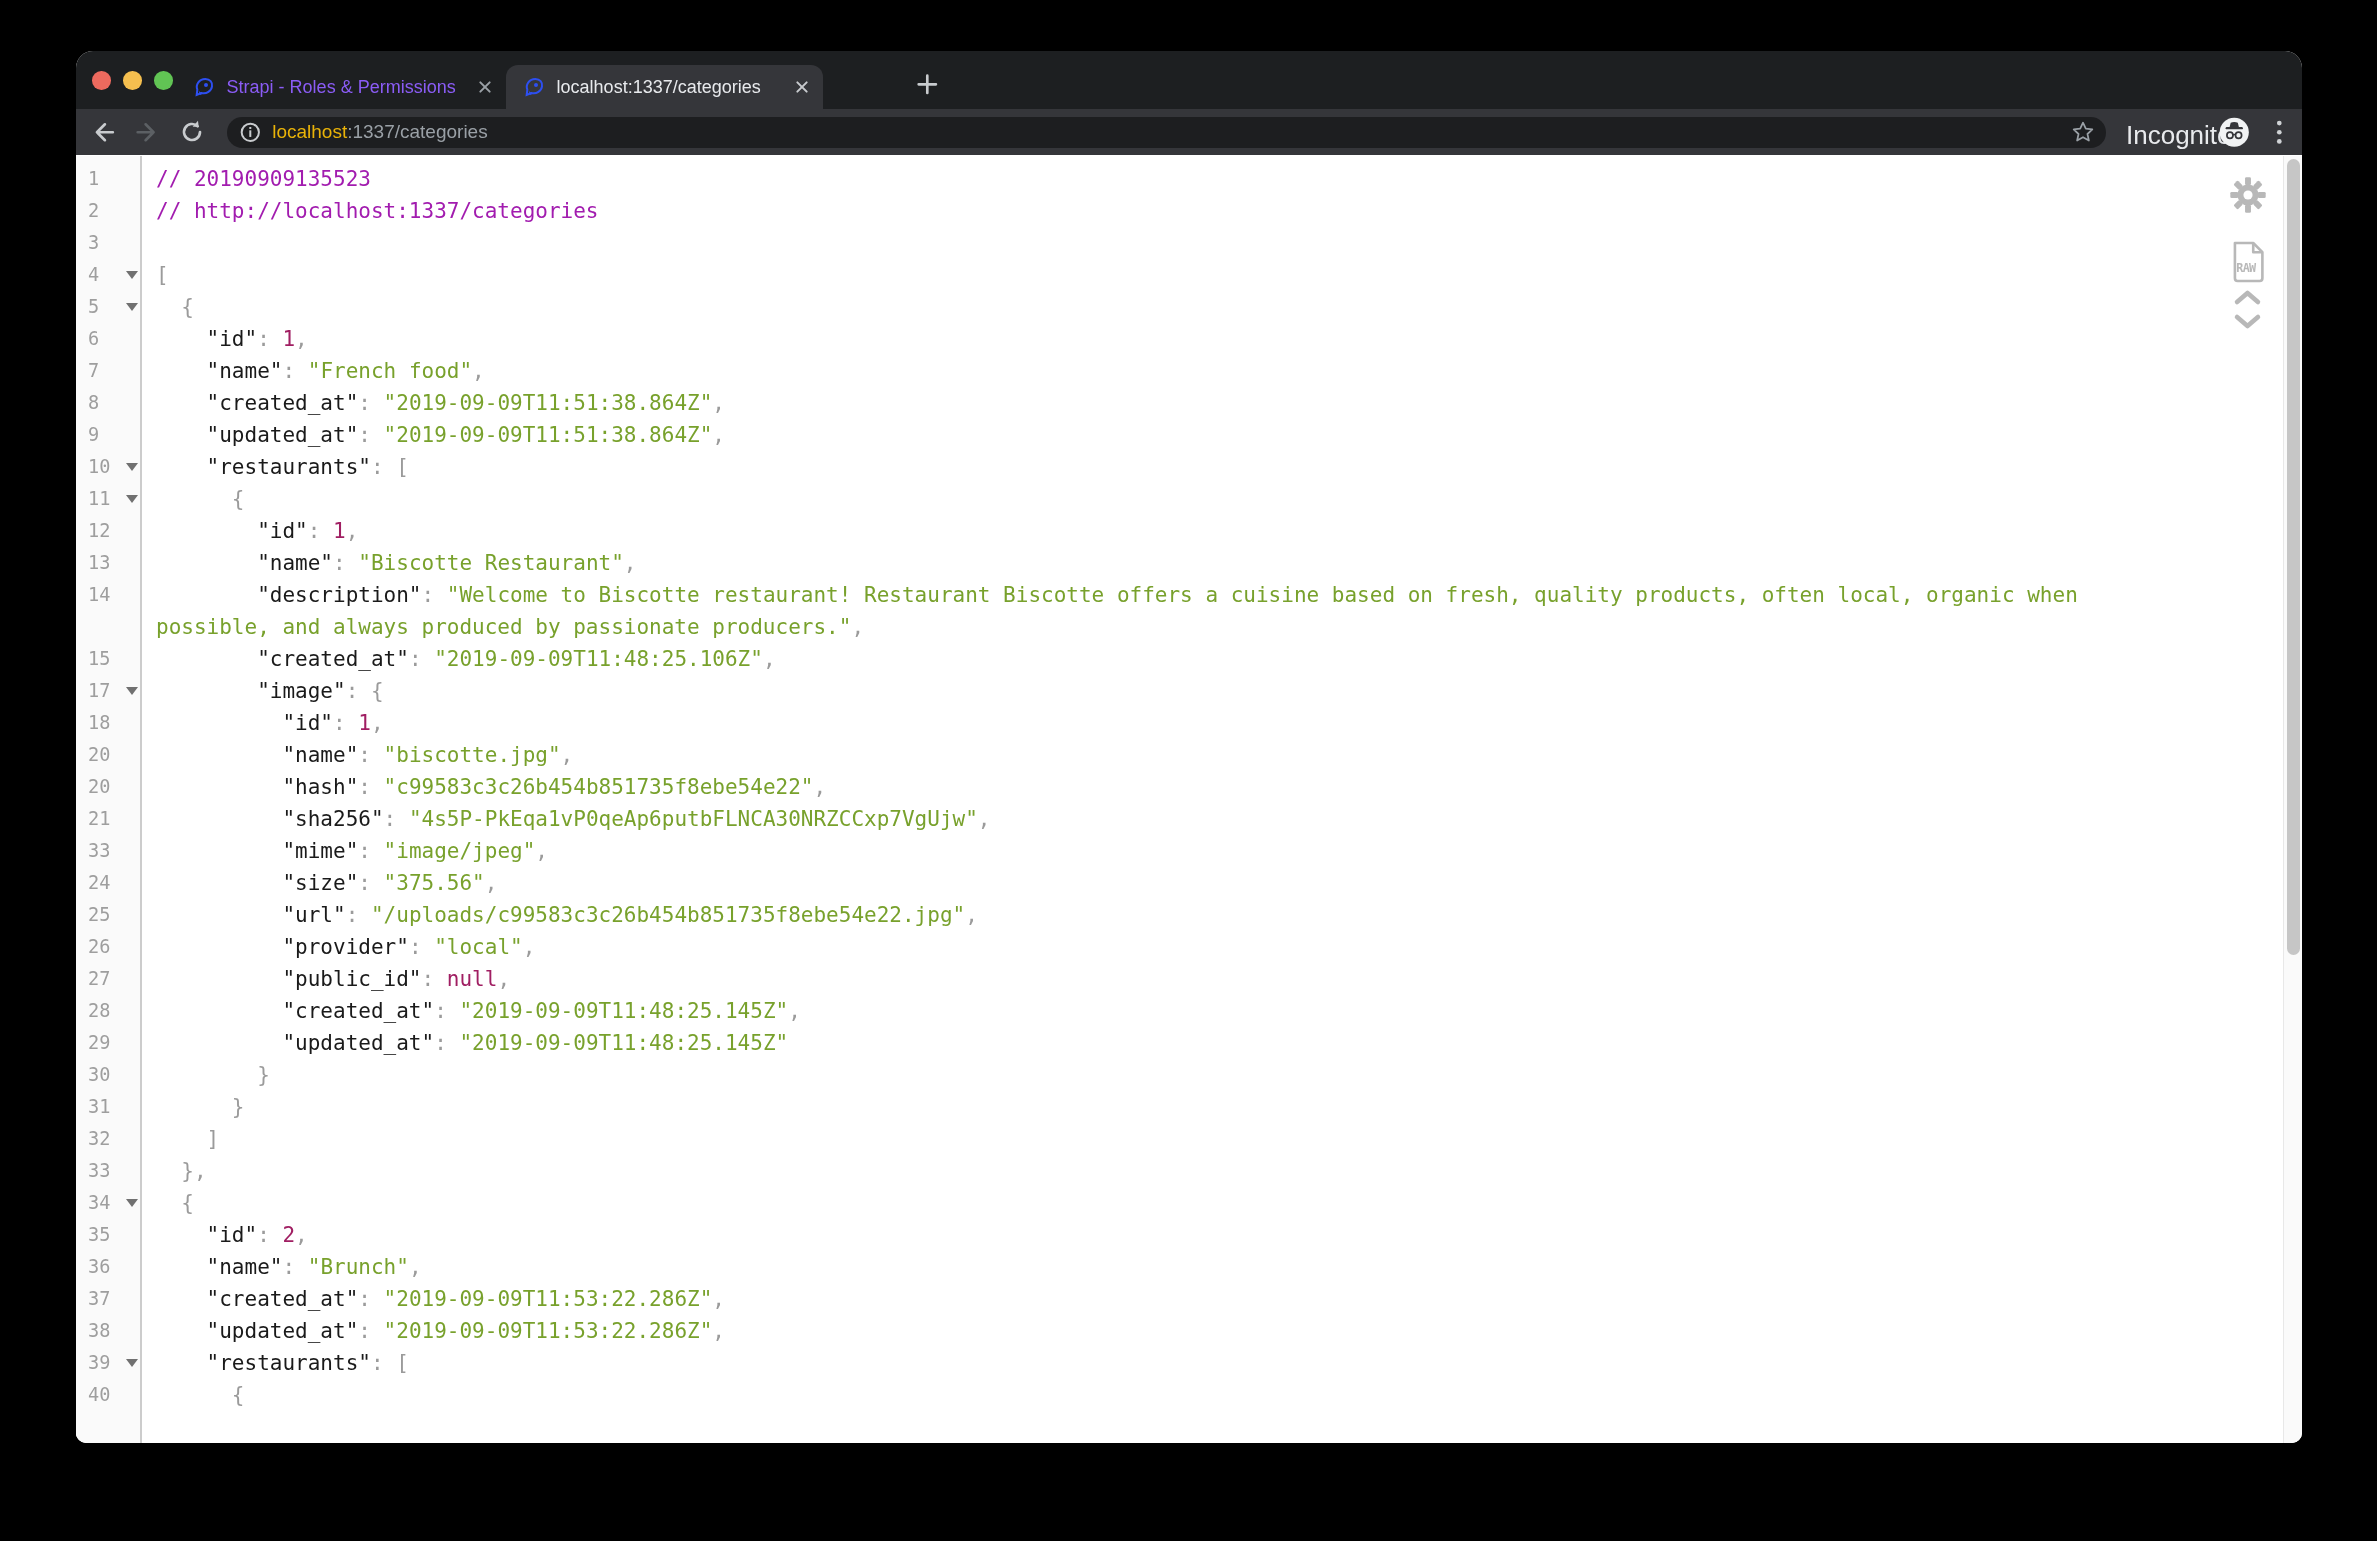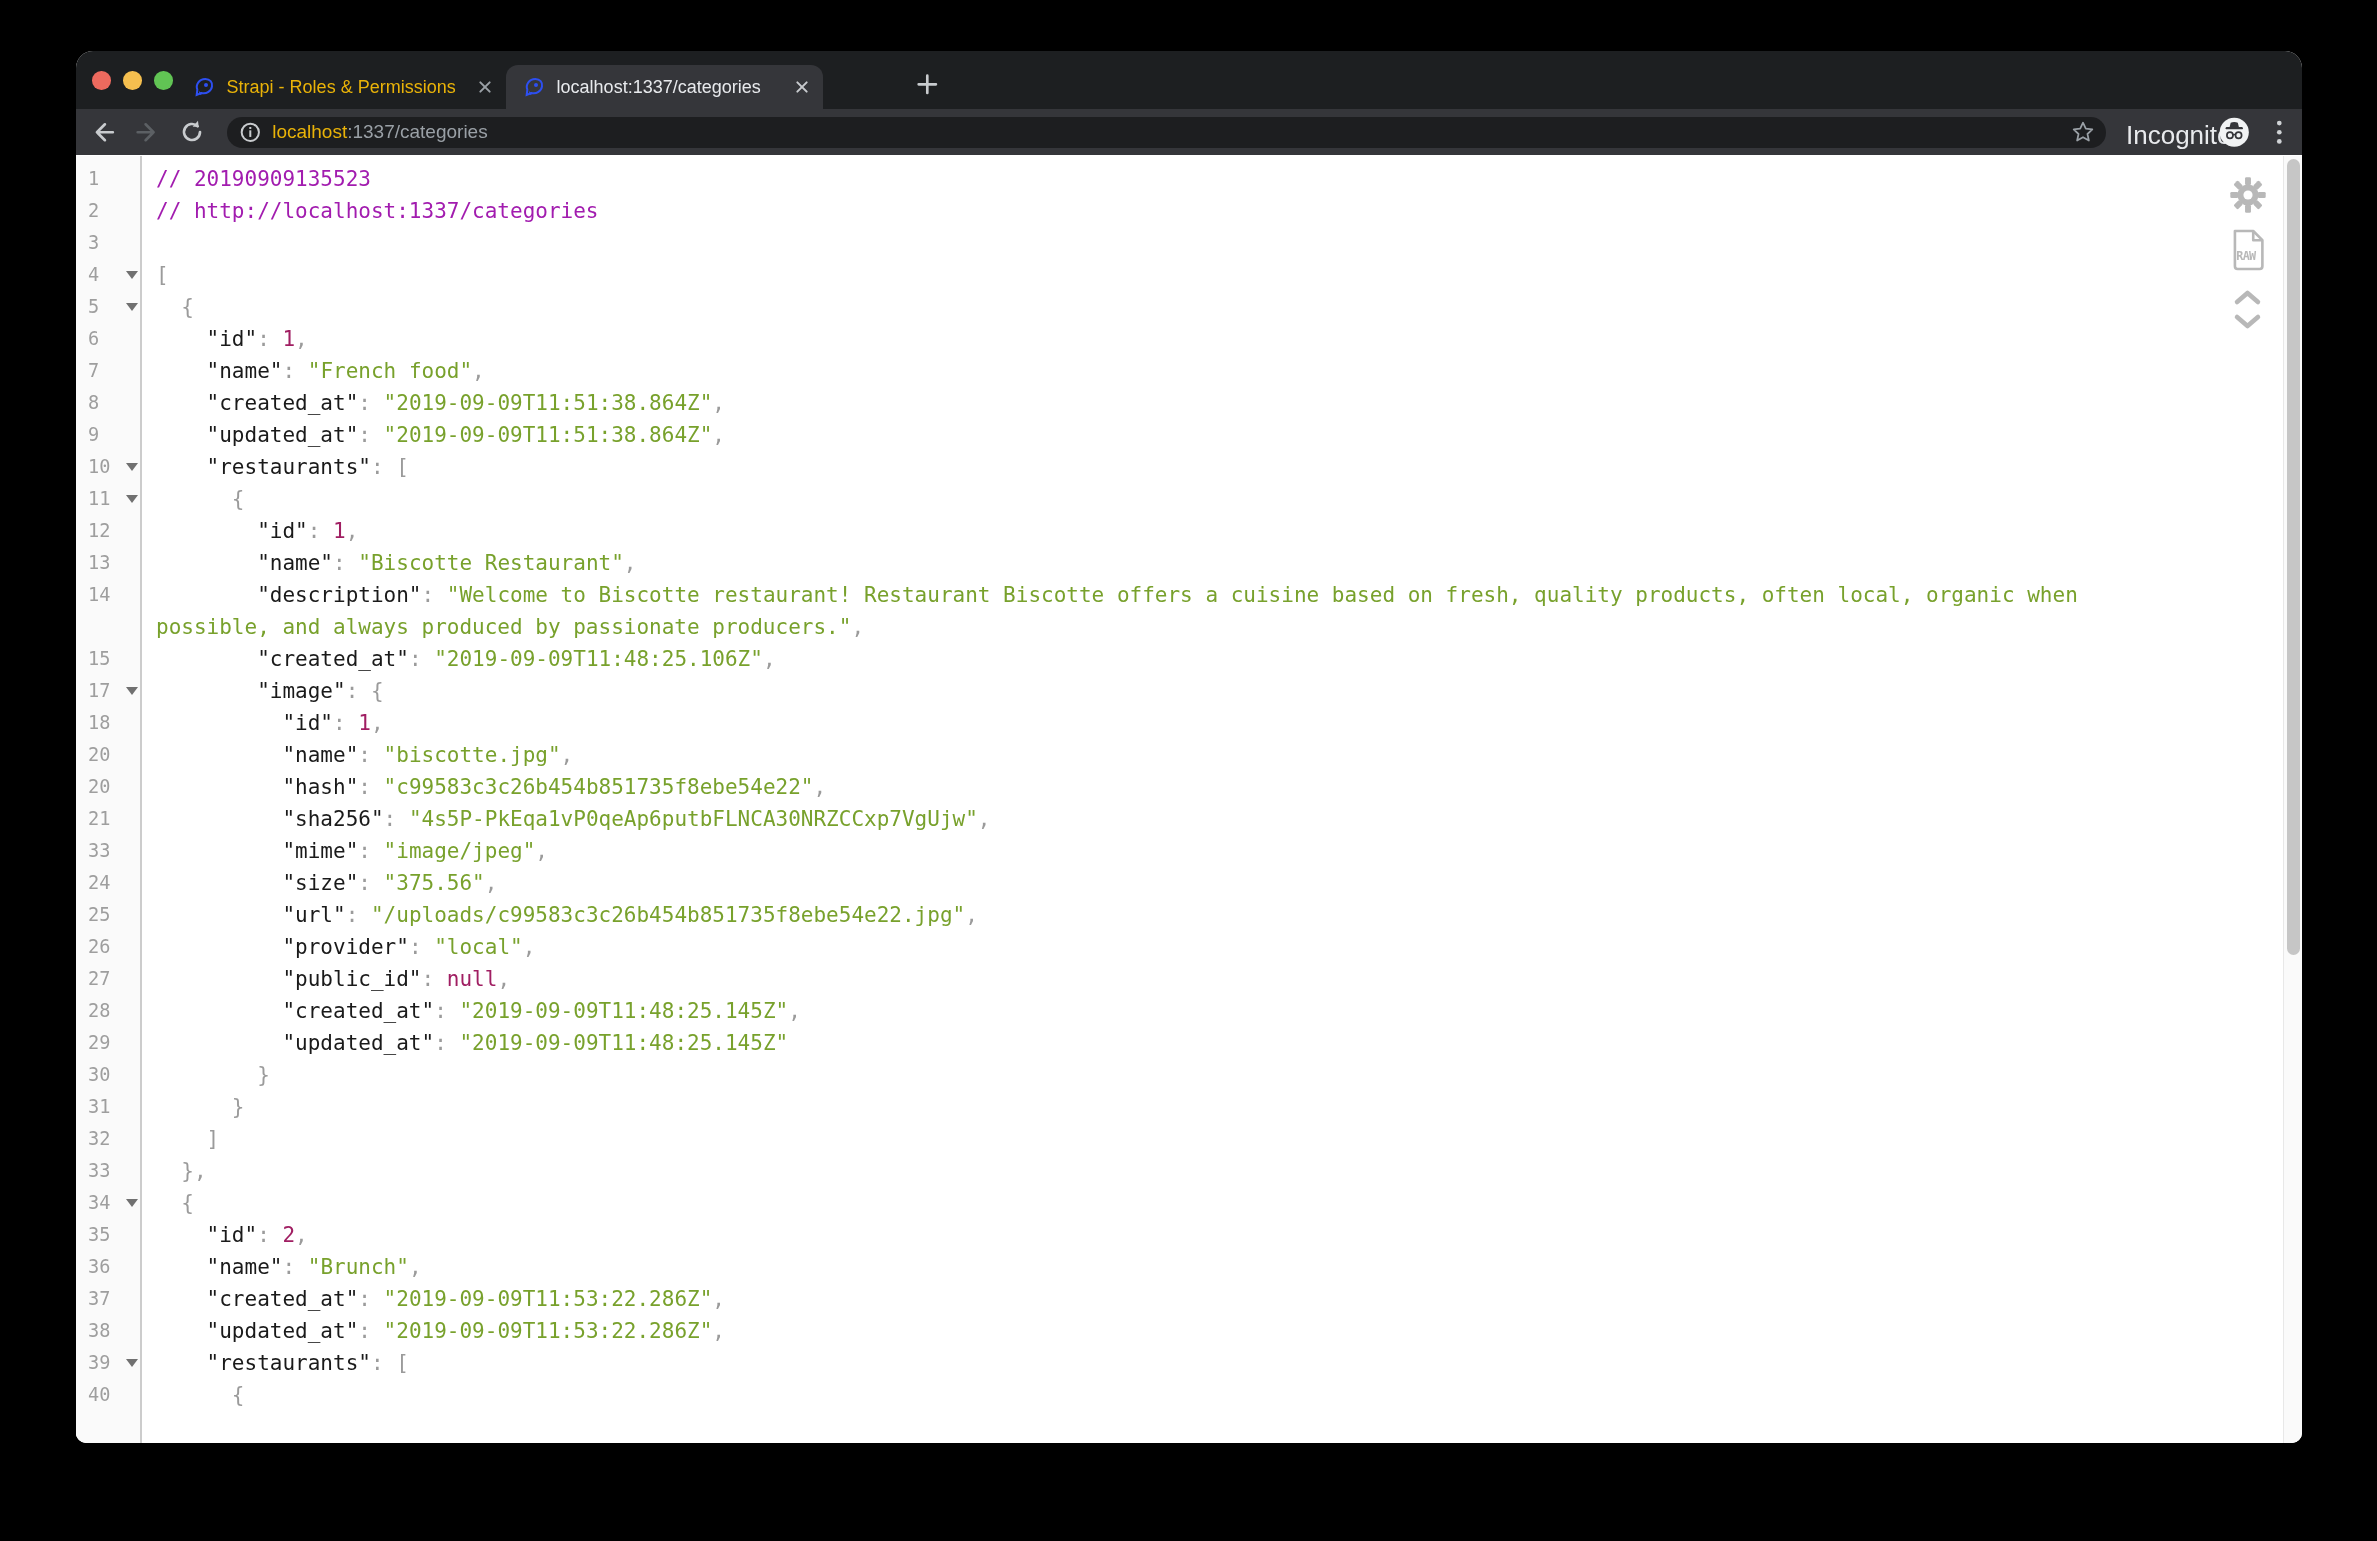--- a/index.html
+++ b/index.html
@@ -14,21 +14,21 @@
   .traffic { position:absolute; top:20px; left:16px; display:flex; gap:12.6px; }
   .light { width:18.6px; height:18.6px; border-radius:50%; }
   .light.red{background:#ed6a5e;} .light.yellow{background:#f5bf4f;} .light.green{background:#61c454;}
 
   .tab { position:absolute; bottom:0; height:44px; display:flex; align-items:center;
          padding:0 13.3px 0 16px; }
   .tab-inactive { left:100px; width:330px; }
   .tab-active   { left:430px; width:317px; background:#35363a; border-radius:12px 12px 0 0; }
   .tab-title { font-size:18px; white-space:nowrap; overflow:hidden; text-overflow:ellipsis;
                flex:1 1 auto; margin:0 12px 0 10.6px; }
-  .tab-inactive .tab-title { color:#eab308; }
+  .tab-inactive .tab-title { color:#8b5cf6; }
   .tab-active .tab-title   { color:#e8eaed; }
   .favicon { flex:0 0 auto; }
   .tab-close { flex:0 0 auto; }
   .newtab-btn { position:absolute; left:835px; top:17px; width:32px; height:32px;
                 display:flex; align-items:center; justify-content:center; }
 
   
   .toolbar { position:absolute; left:0; top:58px; width:100%; height:46px; background:#35363a; }
   .navbtn { position:absolute; top:7.3px; width:32px; height:32px; display:flex;
             align-items:center; justify-content:center; }
@@ -60,21 +60,21 @@
           border-top:8px solid #707070; }
   .txt { position:absolute; left:80px; top:0; height:32px;
          font-family:"DejaVu Sans Mono", monospace; font-size:21px; line-height:32px;
          white-space:pre; }
   .t-cm{color:#a21caf;} .t-k{color:#1a1a1a;} .t-p{color:#9b9b9b;}
   .t-s{color:#78a12c;}  .t-n{color:#a01e62;}
 
   
   .viewer-ctrl { position:absolute; }
   .ctrl-gear    { left:2153px; top:20px; }
-  .ctrl-raw     { left:2155px; top:72px; }
+  .ctrl-raw     { left:2155px; top:84px; }
   .ctrl-chevrons{ left:2157px; top:133px; }
 
   
   .scrollbar { position:absolute; right:0; top:0; width:18.6px; height:100%;
                background:#fafafa; border-left:0.7px solid #e8e8e8; }
   .scroll-thumb { position:absolute; left:2.7px; top:2.7px; width:12.6px; height:796px;
                   background:#c6c6c6; border-radius:6.6px; }
 </style>
 </head>
 <body>

